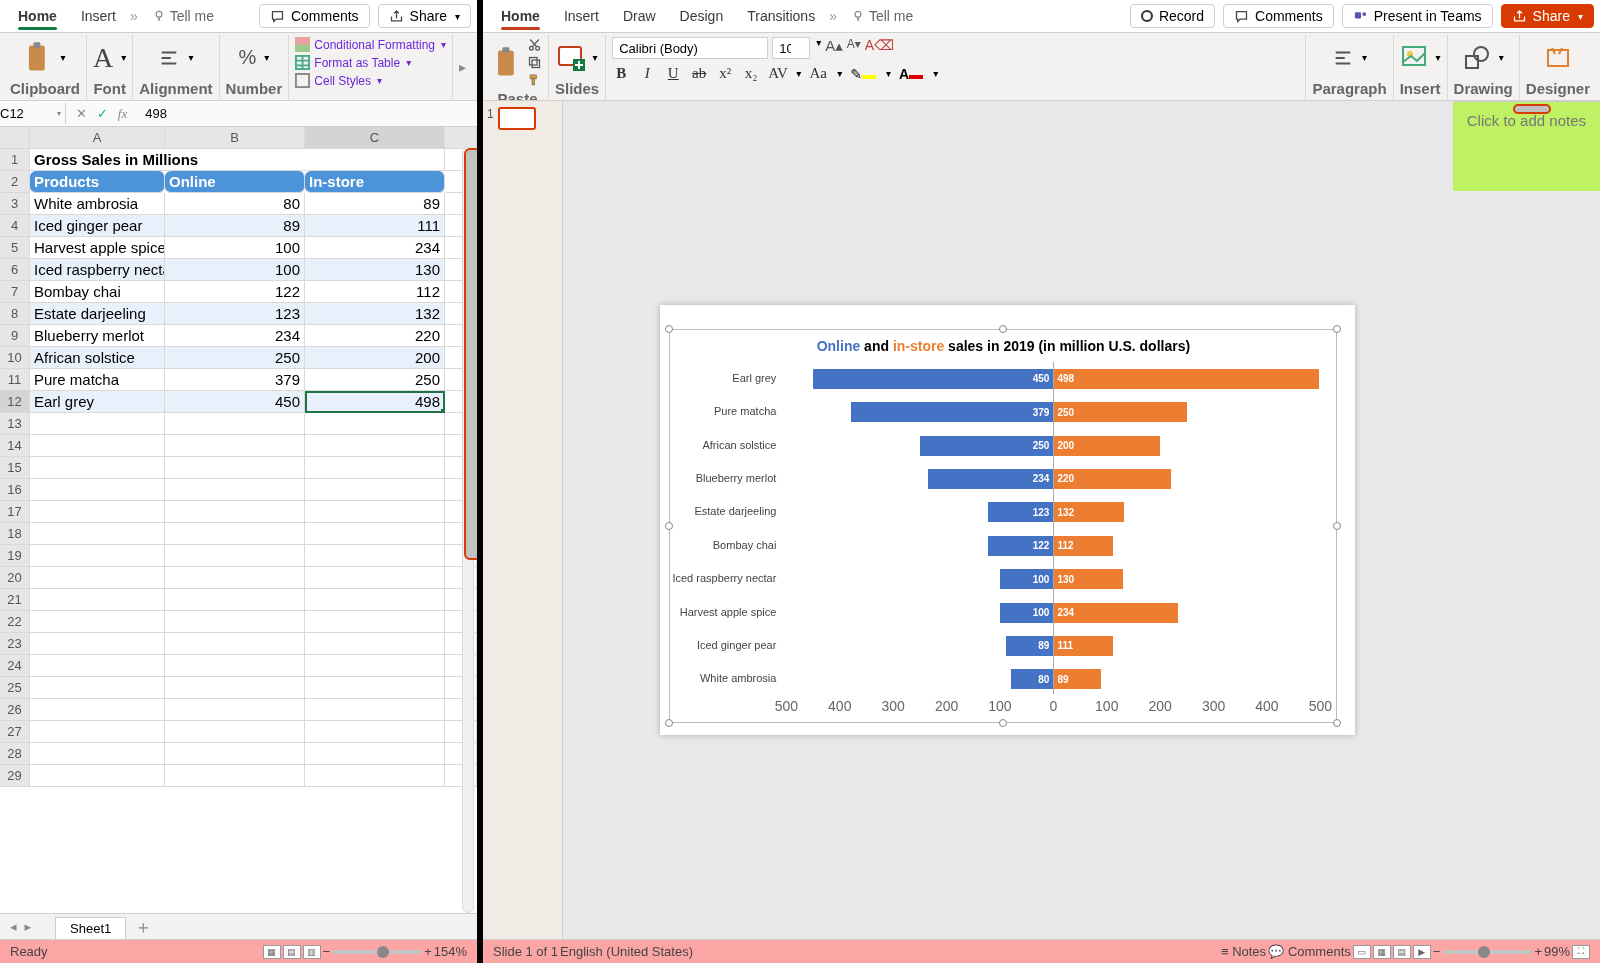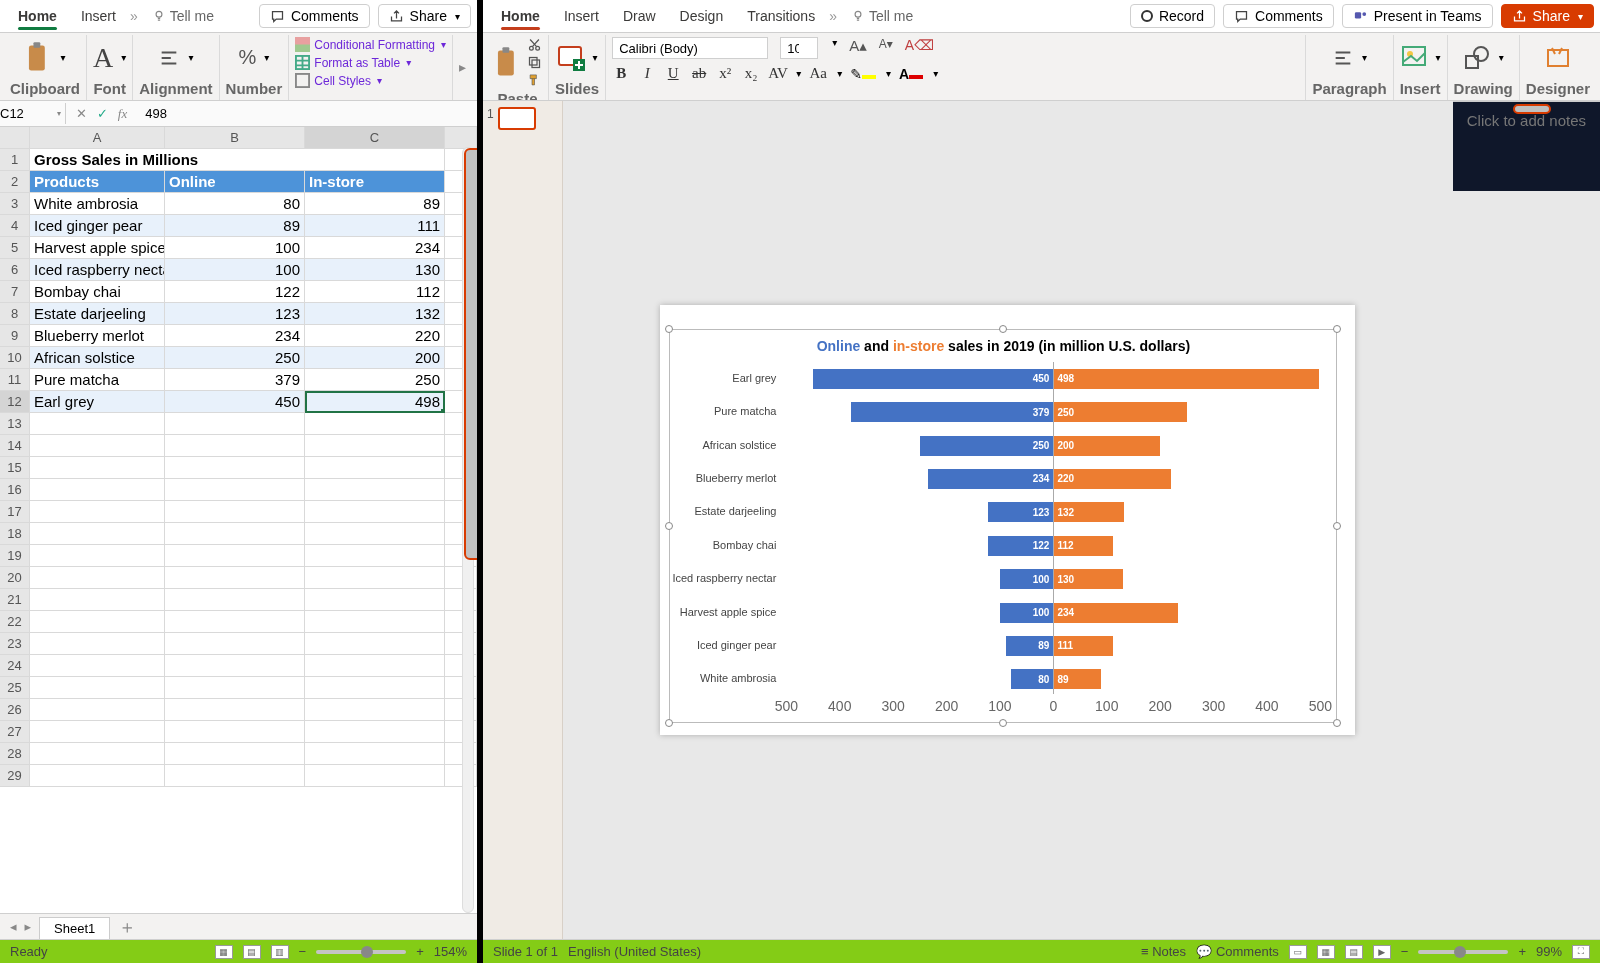--- a/index.html
+++ b/index.html
@@ -38,21 +38,21 @@
   
   .ribbon{display:flex;align-items:stretch;background:var(--grey-bg);height:68px;border-bottom:1px solid var(--border);padding:2px 4px 0;gap:0;overflow:hidden;}
   .rgroup{display:flex;flex-direction:column;align-items:center;padding:2px 6px 3px;border-right:1px solid #dadada;}
   .rgroup:last-child{border-right:none;}
   .rgroup .body{flex:1;display:flex;align-items:center;gap:6px;}
   .rgroup .label{font-size:15px;color:#666;padding-top:2px;font-weight:bold;}
   .big-icon{width:28px;height:34px;}
   .med-icon{width:22px;height:22px;}
   .opt{display:flex;align-items:center;gap:4px;font-size:12px;color:#6d28d9;}
   .fgroup{display:flex;flex-direction:column;gap:3px;justify-content:center;}
-  .fontsel{display:flex;gap:12px;}
+  .fontsel{display:flex;gap:4px;}
   .fontctl{border:1px solid var(--border);background:#fff;height:22px;font-size:13px;padding:2px 18px 2px 6px;}
   .btnrow{display:flex;gap:8px;align-items:center;}
   .tbtn{font-family:"Times New Roman",serif;font-size:15px;width:18px;text-align:center;color:#333;}
   .swatch{width:14px;height:4px;display:inline-block;}
   
   .namebar{display:flex;align-items:center;height:26px;background:#fafafa;border-bottom:1px solid var(--border);font-size:13px;}
   .namebox{width:66px;border-right:1px solid var(--border);padding:3px 0;position:relative;}
   .namebox::after{content:"▾";font-size:8px;color:#888;position:absolute;right:4px;top:6px;}
   .fx-icons{display:flex;gap:10px;padding:0 10px;color:#888;align-items:center;}
   .fxval{padding:3px 8px;}
@@ -60,31 +60,31 @@
   
   .gridwrap{flex:1;position:relative;overflow:hidden;background:#fff;}
   .grid{display:grid;grid-template-columns:30px 135px 140px 140px 1fr;font-size:15px;}
   .cell{border-right:1px solid #d9d9d9;border-bottom:1px solid #d9d9d9;padding:2px 4px;height:22px;line-height:18px;white-space:nowrap;overflow:hidden;}
   .rhdr{background:#e6e6e6;text-align:center;color:#555;font-size:13px;}
   .chdr{background:#e6e6e6;text-align:center;color:#555;font-size:13px;}
   .corner{background:#e6e6e6;}
   .sel-col{background:#d4d4d4;}
   .sel-row{background:#d4d4d4;}
   .bold{font-weight:700;}
-  .hrow{background:#4d93d9;color:#fff;font-weight:600;}
+  .hrow{background:#4d93d9;color:#fff;font-weight:600;border-radius:6px;}
   .zrow{background:#e8f1fb;}
   .num{text-align:right;}
   .sel-cell{outline:2px solid #217346;outline-offset:-2px;position:relative;}
   .sel-cell::after{content:"";position:absolute;right:-3px;bottom:-3px;width:6px;height:6px;background:#217346;}
   .vscroll{position:absolute;right:3px;top:20px;width:12px;bottom:0;background:#f0f0f0;border:1px solid #ddd;border-radius:6px;}
   .vscroll .thumb{position:absolute;left:1px;right:1px;top:0;height:412px;background:#c1c1c1;border-radius:6px;}
   
   .sheettabs{height:26px;display:flex;align-items:center;background:#f3f2f1;border-top:1px solid var(--border);font-size:13px;padding:0 10px;gap:8px;}
-  .sheettab{background:#fff;border:1px solid #ccc;border-bottom:none;padding:3px 14px;border-radius:0 0 0 0;position:relative;top:1px;}
-  .statusbar{height:24px;display:flex;align-items:center;background:#84cc16;border-top:1px solid var(--border);font-size:13px;padding:0 10px;gap:10px;color:#444;}
+  .sheettab{background:#fff;border:1px solid #ccc;border-bottom:none;padding:3px 14px;border-radius:0 0 0 0;position:relative;top:1px;margin-left:16px;}
+  .statusbar{height:24px;display:flex;align-items:center;background:#fca5a5;border-top:1px solid var(--border);font-size:13px;padding:0 10px;gap:2px;color:#444;}
   .statusbar .spacer{flex:1;}
   .vbtn{width:18px;height:14px;border:1px solid #999;background:#fff;font-size:9px;display:flex;align-items:center;justify-content:center;color:#666;}
   .slider{width:90px;height:4px;background:#c4c4c4;border-radius:3px;position:relative;}
   .slider .dot{position:absolute;top:-4px;left:50%;width:12px;height:12px;background:#888;border-radius:50%;}
   
   .pworkspace{flex:1;display:flex;overflow:hidden;}
   .thumbs{width:80px;background:#f0ebe5;border-right:1px solid #d8d0c7;padding:6px 4px;}
   .thumbrow{display:flex;gap:4px;align-items:flex-start;}
   .tnum{font-size:12px;color:#555;}
   .thumb{width:38px;height:23px;border:2px solid var(--accent-red2);border-radius:3px;background:#fff;font-size:4px;padding:2px;}
@@ -99,21 +99,21 @@
   .chart-title{text-align:center;font-size:14px;font-weight:600;padding:8px 0 4px;}
   .ct-online{color:var(--blue);} .ct-instore{color:var(--orange);}
   .chart-body{position:absolute;left:116px;right:18px;top:32px;bottom:28px;}
   .chart-labels{position:absolute;left:0;top:32px;bottom:28px;width:112px;}
   .cat-lbl{position:absolute;right:6px;font-size:11px;color:#444;text-align:right;width:110px;}
   .chart-axis{position:absolute;left:116px;right:18px;bottom:8px;height:16px;}
   .tick{position:absolute;font-size:14px;color:#666;transform:translateX(-50%);}
   .chart-zero{position:absolute;top:32px;bottom:28px;width:1px;background:#aaa;}
   .bar-l{position:absolute;height:20px;background:var(--blue);color:#fff;font-size:10px;font-weight:600;display:flex;align-items:center;justify-content:flex-end;padding-right:4px;}
   .bar-r{position:absolute;height:20px;background:var(--orange);color:#fff;font-size:10px;font-weight:600;display:flex;align-items:center;padding-left:4px;}
-  .notes{height:90px;background:#0f172a;border-top:1px solid #ccc;padding:10px 14px;color:#767676;font-size:15px;overflow:hidden;}
+  .notes{height:90px;background:#bef264;border-top:1px solid #ccc;padding:10px 14px;color:#767676;font-size:15px;overflow:hidden;}
   .hscroll{height:16px;background:#efefef;position:relative;}
   .hscroll .thumb{position:absolute;left:60px;right:60px;top:3px;height:10px;background:#c0c0c0;border-radius:5px;}
 </style>
 </head>
 <body>
 
 <div class="split">
 
 <div class="pane pane-left">
   <div class="tabs">

